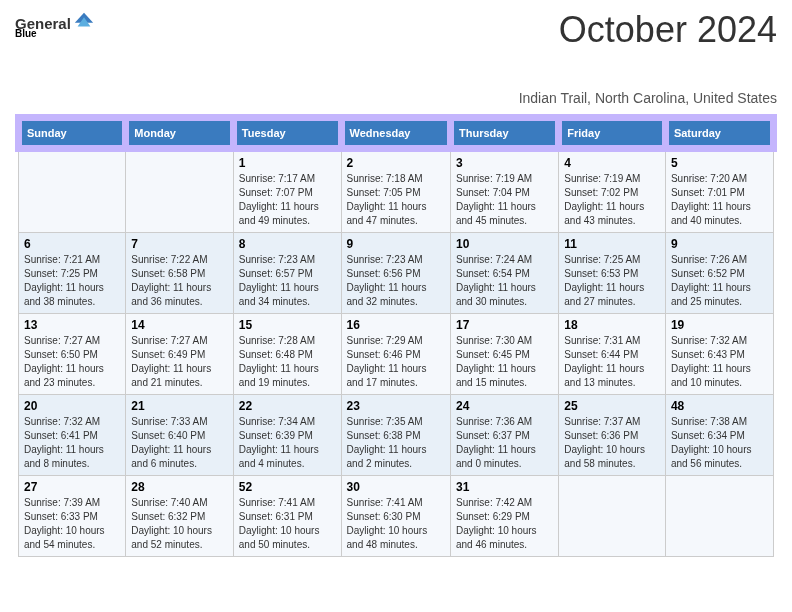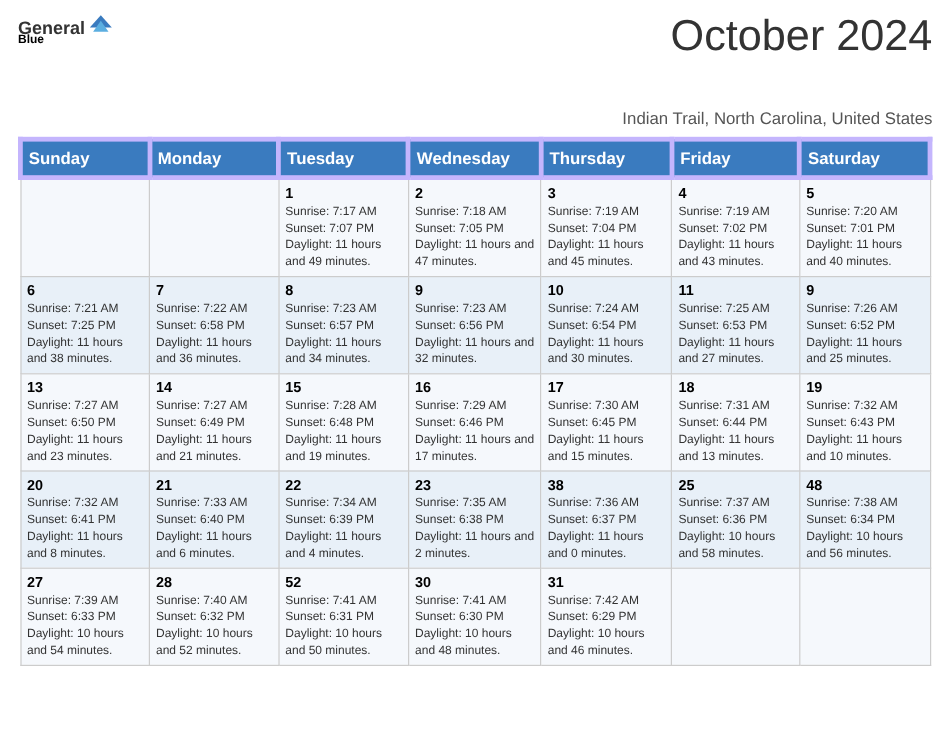--- a/index.html
+++ b/index.html
@@ -38,23 +38,23 @@
     table {
       width: 100%;
       border-collapse: collapse;
       font-size: 11px;
     }
     thead tr th {
       background-color: #3a7bbf;
       color: #fff;
       text-align: left;
       padding: 6px 5px;
-      font-size: 14px;
+      font-size: 11px;
       font-weight: bold;
-      border: 4px solid #c4b5fd;
+      border: 7px solid #c4b5fd;
     }
     tbody tr td {
       border: 1px solid #ccc;
       vertical-align: top;
       padding: 4px 5px;
       width: 113px;
       min-height: 60px;
       background: #fff;
     }
     tbody tr:nth-child(odd) td {
@@ -261,21 +261,21 @@
 Sunset: 6:39 PM
 Daylight: 11 hours and 4 minutes.</div>
         </td>
         <td>
           <span class="day-number">23</span>
           <div class="day-info">Sunrise: 7:35 AM
 Sunset: 6:38 PM
 Daylight: 11 hours and 2 minutes.</div>
         </td>
         <td>
-          <span class="day-number">38</span>
+          <span class="day-number">24</span>
           <div class="day-info">Sunrise: 7:36 AM
 Sunset: 6:37 PM
 Daylight: 11 hours and 0 minutes.</div>
         </td>
         <td>
           <span class="day-number">25</span>
           <div class="day-info">Sunrise: 7:37 AM
 Sunset: 6:36 PM
 Daylight: 10 hours and 58 minutes.</div>
         </td>

